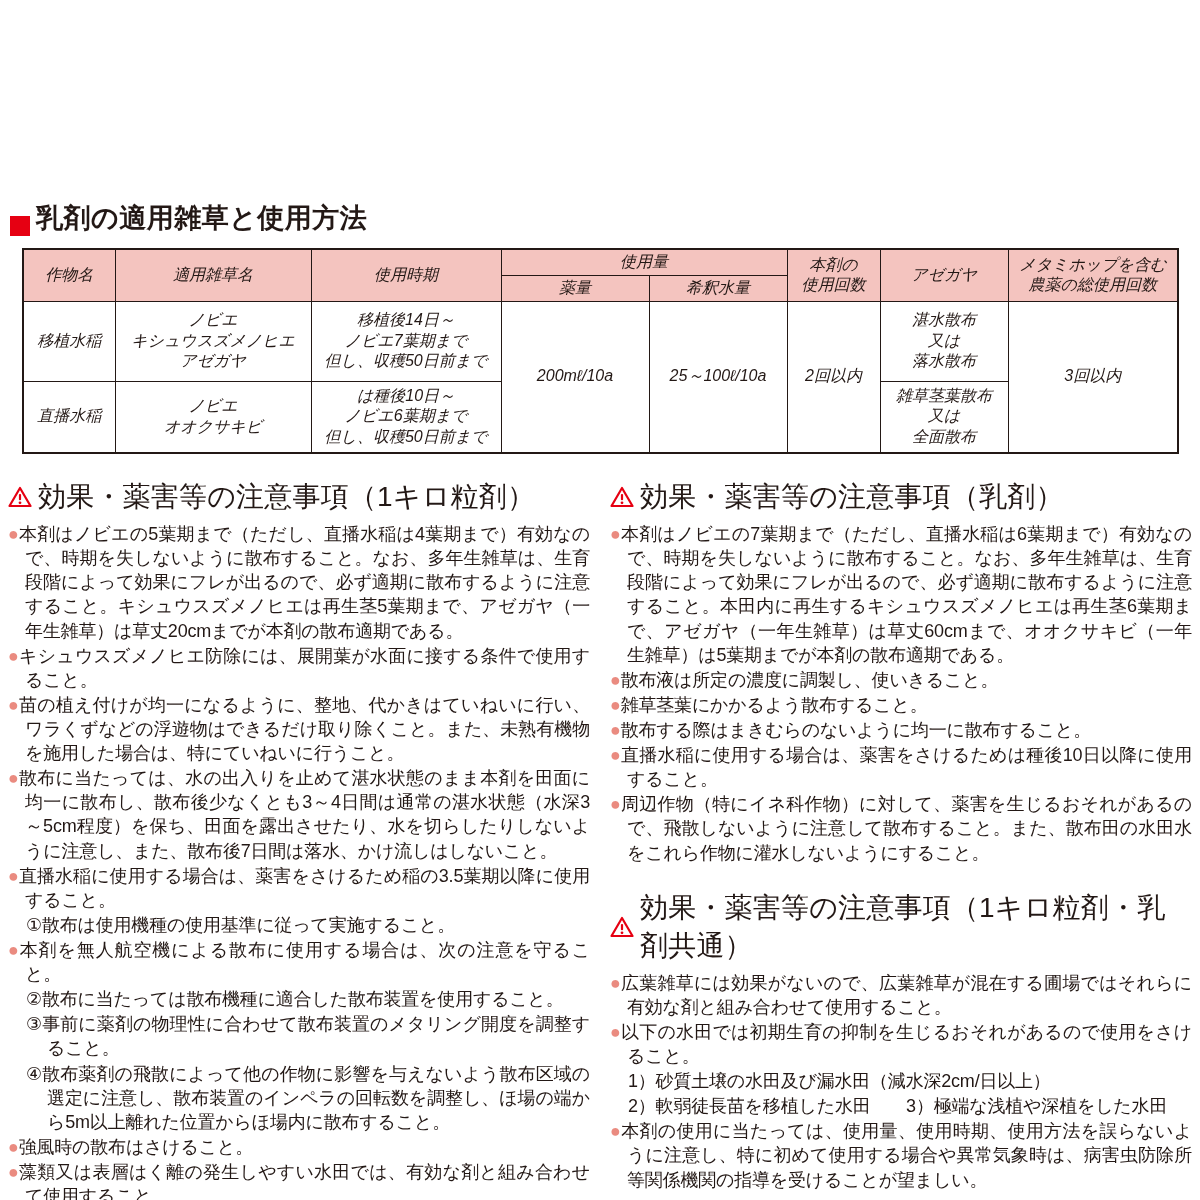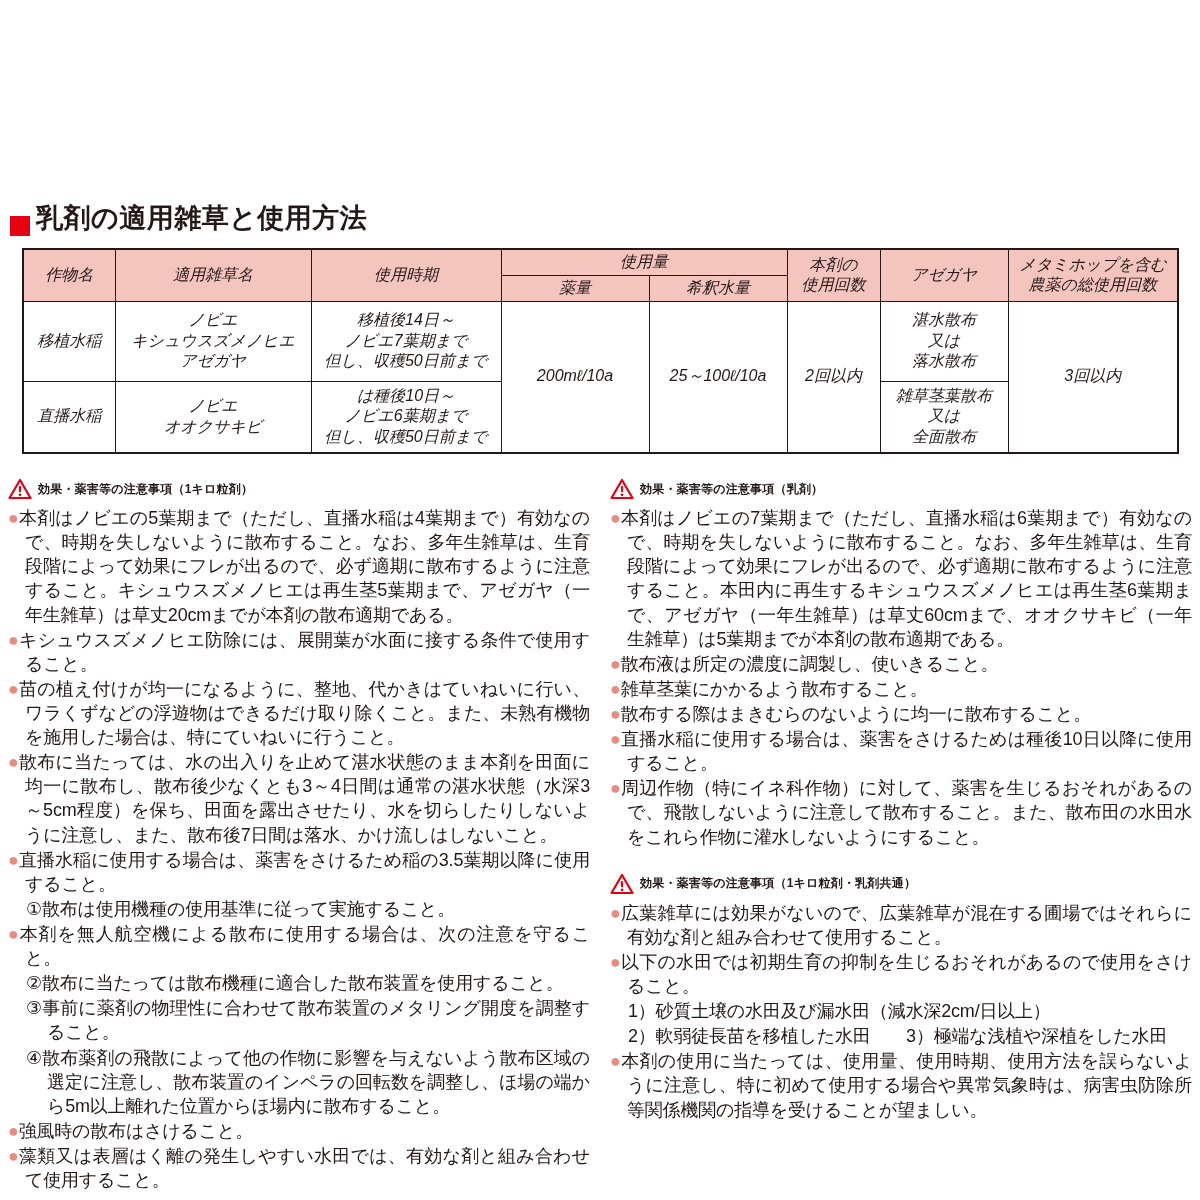--- a/index.html
+++ b/index.html
@@ -39,21 +39,21 @@
   tr.hrow2 td{height:24px;}
   tr.brow1 td{height:80px;}
   tr.brow2 td{height:72px;}
 
   
   .columns{display:flex;gap:20px;margin-top:22px;min-height:492px;}
   .col{flex:1 1 0;min-width:0;}
   .section{margin-bottom:6px;}
   .sec-heading{display:flex;align-items:center;margin:2px 0 6px 0;}
   .warn-icon{width:24px;height:22px;flex:0 0 auto;margin-right:6px;}
-  .sec-heading-text{font-size:12px;font-weight:bold;letter-spacing:0.2px;}
+  .sec-heading-text{font-size:28px;font-weight:normal;letter-spacing:0.2px;}
   .note-item{
     margin:0 0 1px 0;font-size:18px;line-height:1.34;
     text-align:justify;letter-spacing:-0.2px;
   }
   .item-b{padding-left:17px;text-indent:-17px;}
   .item-b::before{content:"●";color:var(--bullet-pink);}
   .item-n{padding-left:39px;text-indent:-21px;}
 
   
   .notice-box{

